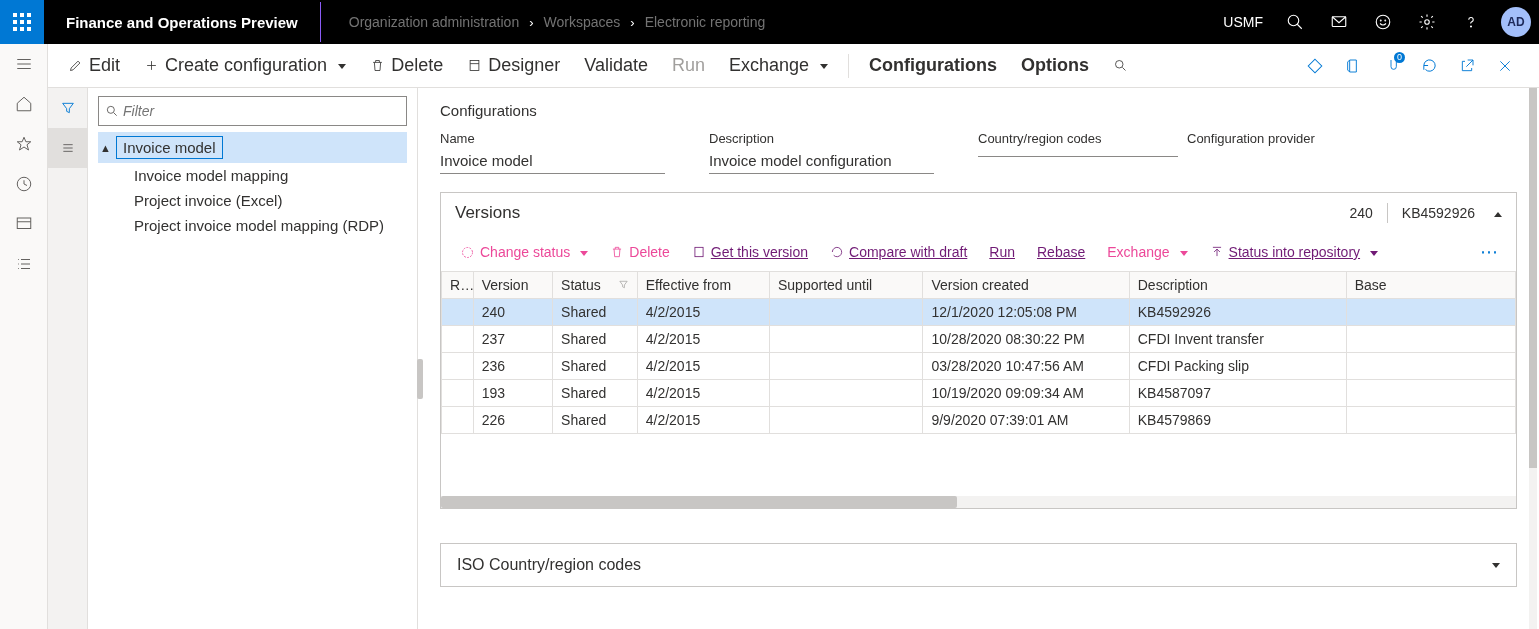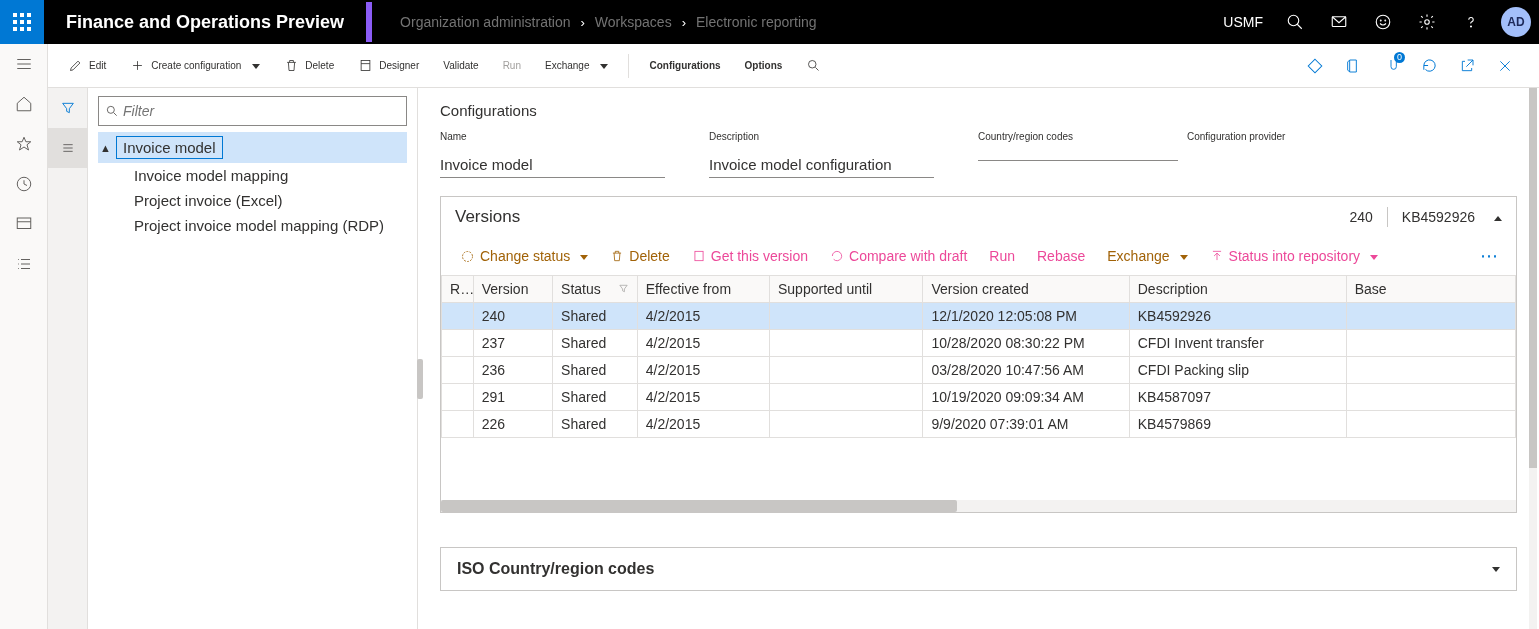--- a/index.html
+++ b/index.html
@@ -2,41 +2,41 @@
 <html><head>
 <meta charset="utf-8">
 <style>
 * { box-sizing: border-box; margin: 0; padding: 0; font-family: "Segoe UI", Arial, sans-serif; }
 body { background: #fff; width: 1539px; height: 629px; overflow: hidden; font-size: 14px; color: #323130; }
 
 
 .top-header { display: flex; align-items: center; background: #000; color: #fff; height: 44px; }
 .waffle { width: 44px; height: 44px; background: #0078d4; display: flex; align-items: center; justify-content: center; cursor: pointer; }
 .waffle svg { width: 18px; height: 18px; }
-.app-title { padding: 0 22px; font-size: 18px; font-weight: 600; border-right: 6px solid #8b5cf6; height: 40px; display: flex; align-items: center; }
+.app-title { padding: 0 22px; font-size: 15px; font-weight: 600; border-right: 1px solid #8b5cf6; height: 40px; display: flex; align-items: center; }
 .breadcrumbs { display: flex; align-items: center; padding-left: 28px; font-size: 14px; gap: 6px; }
 .breadcrumbs span { color: #737373; }
 .breadcrumbs .chev { color: #fff; font-size: 13px; padding: 0 4px; }
 .hdr-spacer { flex: 1; }
 .hdr-right { display: flex; align-items: center; gap: 0; }
 .hdr-right .company { padding-right: 10px; font-size: 14px; }
 .hdr-icon { width: 44px; height: 44px; display: flex; align-items: center; justify-content: center; cursor: pointer; }
 .hdr-icon svg { stroke: #fff; fill: none; stroke-width: 1.5; }
 .avatar { width: 30px; height: 30px; border-radius: 50%; background: #a3bffa; color: #1e2a5a; display: flex; align-items: center; justify-content: center; font-size: 12px; font-weight: 600; margin: 0 8px; }
 
 
 .body-wrap { display: flex; height: calc(629px - 44px); }
 .left-rail { width: 48px; border-right: 1px solid #e1dfdd; background: #faf9f8; display: flex; flex-direction: column; align-items: center; padding-top: 0; }
 .rail-item { width: 48px; height: 40px; display: flex; align-items: center; justify-content: center; cursor: pointer; }
 .rail-item svg { stroke: #605e5c; fill: none; stroke-width: 1.3; }
 
 
 .main-col { flex: 1; display: flex; flex-direction: column; }
 .cmd-bar { height: 44px; display: flex; align-items: center; padding: 0 10px; border-bottom: 1px solid #e1dfdd; gap: 4px; }
-.cmd-btn { display: flex; align-items: center; gap: 6px; padding: 6px 10px; font-size: 10px; color: #323130; cursor: pointer; border-radius: 2px; }
+.cmd-btn { display: flex; align-items: center; gap: 6px; padding: 6px 10px; font-size: 18px; color: #323130; cursor: pointer; border-radius: 2px; }
 .cmd-btn svg { stroke: #323130; fill: none; stroke-width: 1.3; }
 .cmd-btn.disabled { color: #a19f9d; cursor: default; }
 .cmd-btn.bold { font-weight: 600; }
 .cmd-sep { width: 1px; height: 24px; background: #e1dfdd; margin: 0 6px; }
 .cmd-spacer { flex: 1; }
 .cmd-icons { display: flex; gap: 6px; padding-right: 8px; align-items: center; }
 .cmd-ico { width: 32px; height: 32px; display: flex; align-items: center; justify-content: center; cursor: pointer; position: relative; }
 .badge0 { position: absolute; top: 2px; right: 2px; background: #0078d4; color: #fff; border-radius: 8px; font-size: 9px; padding: 0 3px; line-height: 11px; }
 
 
@@ -53,50 +53,50 @@
 .tree-row.sel { background: #cfe4fa; }
 .tree-row.sel .tree-label { border: 1px solid #0078d4; background: #cfe4fa; }
 .tree-row.child { padding-left: 36px; }
 .drag-handle { position: absolute; right: -6px; top: 50%; width: 6px; height: 40px; background: #c8c6c4; border-radius: 2px; }
 
 
 .detail-col { flex: 1; padding: 14px 22px 0 22px; overflow-y: auto; position: relative; }
 .page-heading { font-size: 15px; margin-bottom: 12px; }
 .field-row { display: flex; gap: 44px; margin-bottom: 18px; }
 .field { display: flex; flex-direction: column; }
-.field .lbl { font-size: 10px; color: #323130; margin-bottom: 10px; }
+.field .lbl { font-size: 13px; color: #323130; margin-bottom: 2px; }
 .field .val { font-size: 15px; padding: 4px 0; border-bottom: 1px solid #8a8886; min-width: 200px; }
 .field .val.link { color: #0078d4; cursor: pointer; }
 
 .section-card { border: 1px solid #c8c6c4; margin-bottom: 34px; }
 .section-header { display: flex; align-items: center; padding: 10px 14px; font-size: 17px; }
 .section-header .sh-title { flex: 1; }
 .section-header .sh-right { display: flex; align-items: center; gap: 14px; font-size: 14px; }
 .section-header .sh-divider { width: 1px; height: 20px; background: #c8c6c4; }
 .section-header .sh-chev { cursor: pointer; }
 
 .versions-toolbar { display: flex; align-items: center; gap: 4px; padding: 6px 10px; }
 .vt-btn { display: flex; align-items: center; gap: 5px; padding: 5px 9px; font-size: 14px; cursor: pointer; }
 .vt-btn svg { stroke: currentColor; fill: none; stroke-width: 1.4; }
-.vt-btn.blue { color: #a16207; }
-.vt-btn.disabled { color: #ec4899; cursor: default; }
+.vt-btn.blue { color: #ec4899; }
+.vt-btn.disabled { color: #701a75; cursor: default; text-decoration: underline; }
 .vt-spacer { flex: 1; }
 .vt-more { color: #0078d4; font-size: 18px; padding: 0 8px; cursor: pointer; }
 
 .grid { width: 100%; border-collapse: collapse; table-layout: fixed; }
 .grid th, .grid td { border: 1px solid #e1dfdd; padding: 5px 8px; text-align: left; font-size: 14px; font-weight: 400; overflow: hidden; text-overflow: ellipsis; white-space: nowrap; }
 .grid th { background: #faf9f8; position: relative; }
 .grid th .th-filter { float: right; opacity: 0.6; }
 .grid tr.selected td { background: #cfe4fa; }
 .grid-scroll { overflow-x: hidden; }
 .hscroll-track { height: 12px; background: #f3f2f1; position: relative; margin-top: 2px; }
 .hscroll-thumb { position: absolute; left: 0; top: 0; height: 12px; width: 48%; background: #c8c6c4; border-radius: 2px; }
 
 .section-collapsed { border: 1px solid #c8c6c4; }
-.section-collapsed .hdr { display: flex; align-items: flex-start; padding: 12px 16px; font-size: 16px; cursor: pointer; font-weight: bold; }
+.section-collapsed .hdr { display: flex; align-items: flex-start; padding: 12px 16px; font-size: 16px; cursor: pointer; }
 .section-collapsed .hdr .sp { flex: 1; }
 
 .side-scroll { position: absolute; right: 2px; top: 0; bottom: 0; width: 8px; background: #f3f2f1; }
 .side-scroll .thumb { position: absolute; top: 0; width: 8px; height: 380px; background: #c8c6c4; }
 
 .chev-down::after { content: ""; display: inline-block; border-left: 4px solid transparent; border-right: 4px solid transparent; border-top: 5px solid currentColor; margin-left: 5px; vertical-align: middle; }
 .chev-up::after { content: ""; display: inline-block; border-left: 4px solid transparent; border-right: 4px solid transparent; border-bottom: 5px solid currentColor; margin-left: 5px; vertical-align: middle; }
 </style>
 </head>
 <body>
@@ -468,21 +468,21 @@
                     <td>236</td>
                     <td>Shared</td>
                     <td>4/2/2015</td>
                     <td></td>
                     <td>03/28/2020 10:47:56 AM</td>
                     <td>CFDI Packing slip</td>
                     <td></td>
                   </tr>
                   <tr>
                     <td></td>
-                    <td>291</td>
+                    <td>193</td>
                     <td>Shared</td>
                     <td>4/2/2015</td>
                     <td></td>
                     <td>10/19/2020 09:09:34 AM</td>
                     <td>KB4587097</td>
                     <td></td>
                   </tr>
                   <tr>
                     <td></td>
                     <td>226</td>

